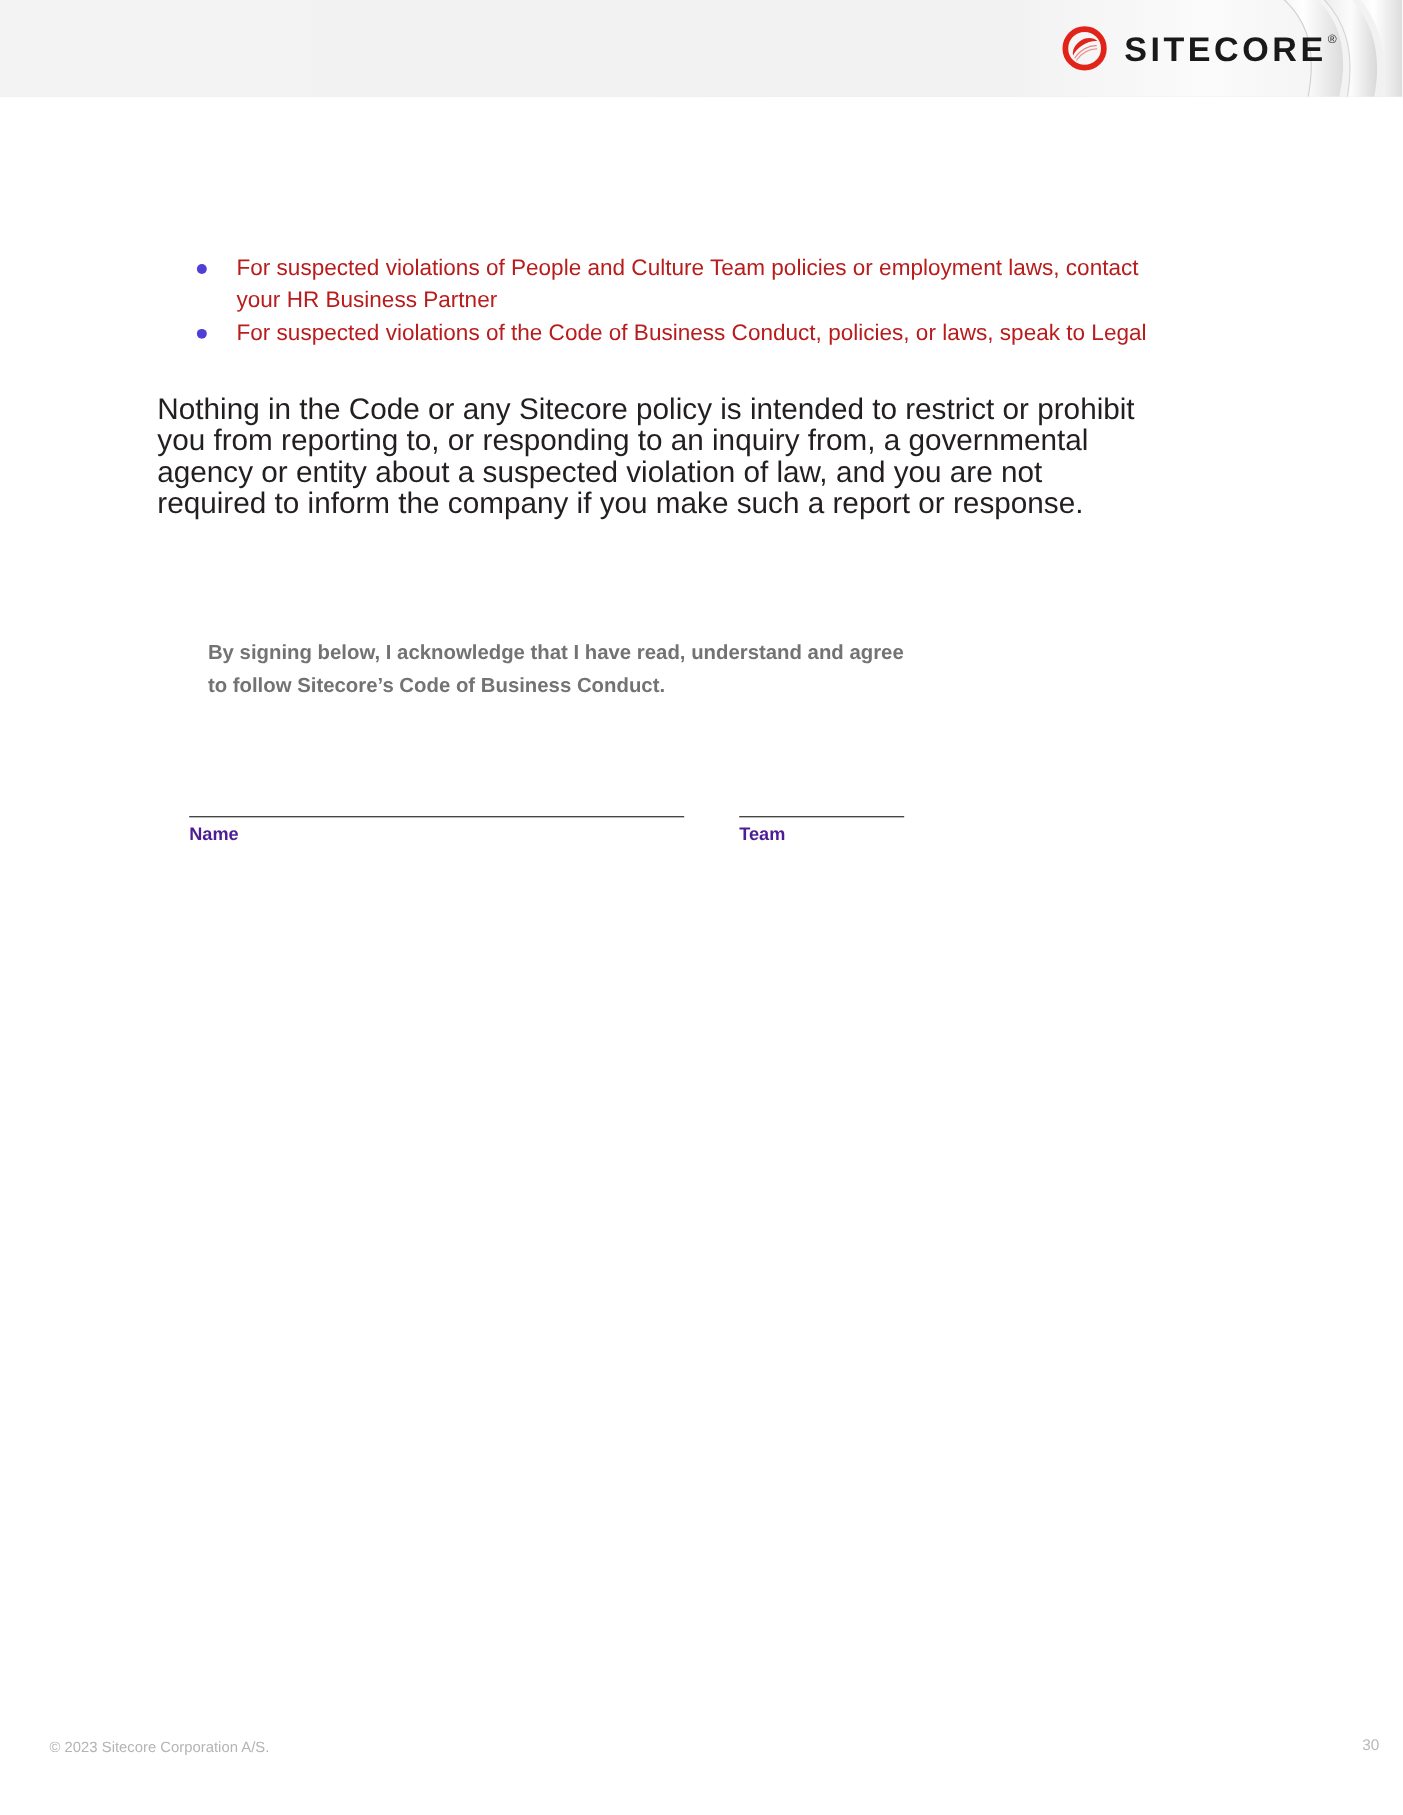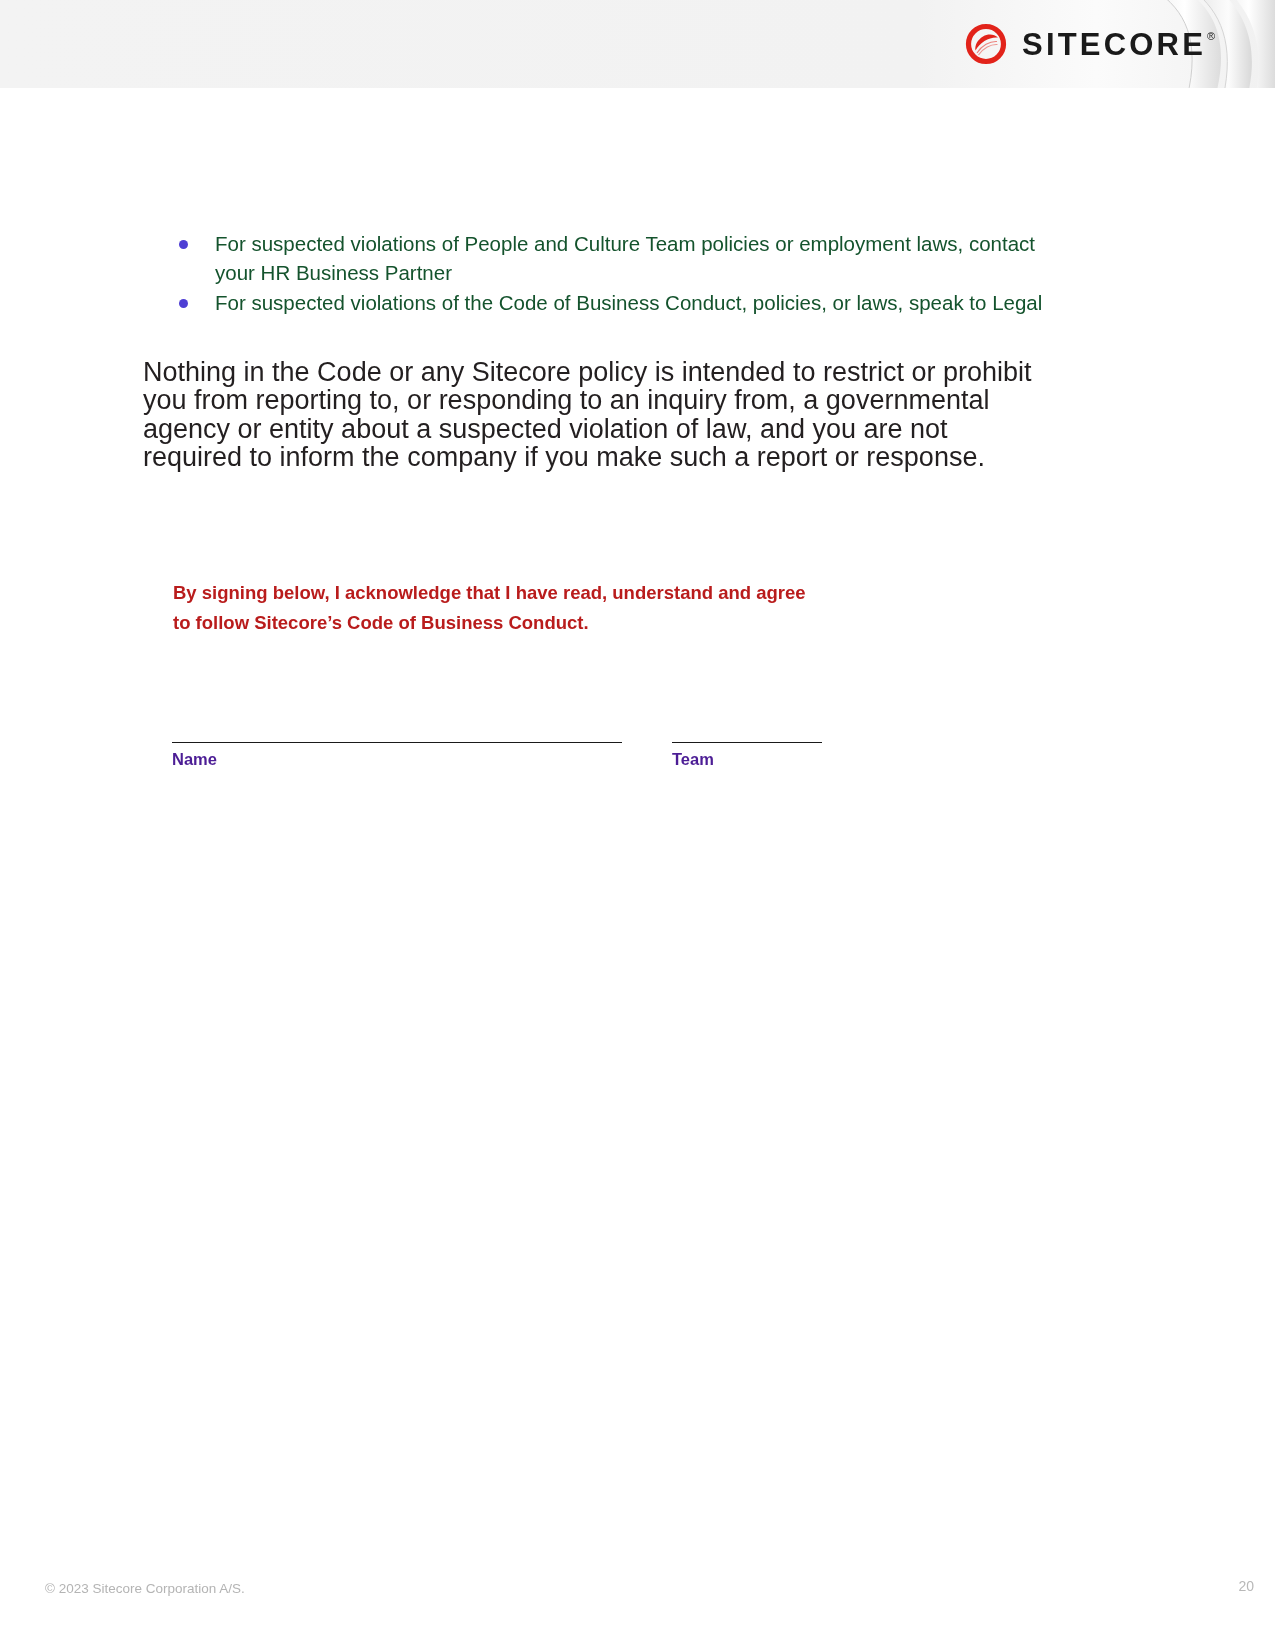--- a/index.html
+++ b/index.html
@@ -89,21 +89,21 @@
   ul.bullet-list {
     list-style: none;
     margin: 0;
     padding: 0;
   }
   ul.bullet-list li {
     position: relative;
     padding-left: 72px;
     font-size: 20.5px;
     line-height: 28.5px;
-    color: #14532d;
+    color: #b91c1c;
     margin: 0 0 2px 0;
   }
   ul.bullet-list li .bullet-dot {
     position: absolute;
     left: 36px;
     top: 10px;
     width: 9px;
     height: 9px;
     border-radius: 50%;
     background: #4f3fd4;
@@ -120,21 +120,22 @@
   .ack-block {
     position: absolute;
     left: 173px;
     top: 578px;
     width: 700px;
   }
   .ack-line {
     font-size: 18.5px;
     font-weight: bold;
     line-height: 30px;
-    color: #b91c1c;
+    color: #737373;
+    margin-left: 16px;
   }
 
   
   .sig-area {
     position: absolute;
     left: 172px;
     top: 722px;
     width: 700px;
     height: 60px;
   }
@@ -246,14 +247,14 @@
     <div class="sig-label">Name</div>
   </div>
   <div class="sig-field date-field">
     <div class="sig-rule"></div>
     <div class="sig-label">Team</div>
   </div>
 </div>
 
 <div class="page-footer">
   <div class="footer-copyright">© 2023 Sitecore Corporation A/S.</div>
-  <div class="footer-pagenum">20</div>
+  <div class="footer-pagenum">30</div>
 </div>
 
 </body></html>

